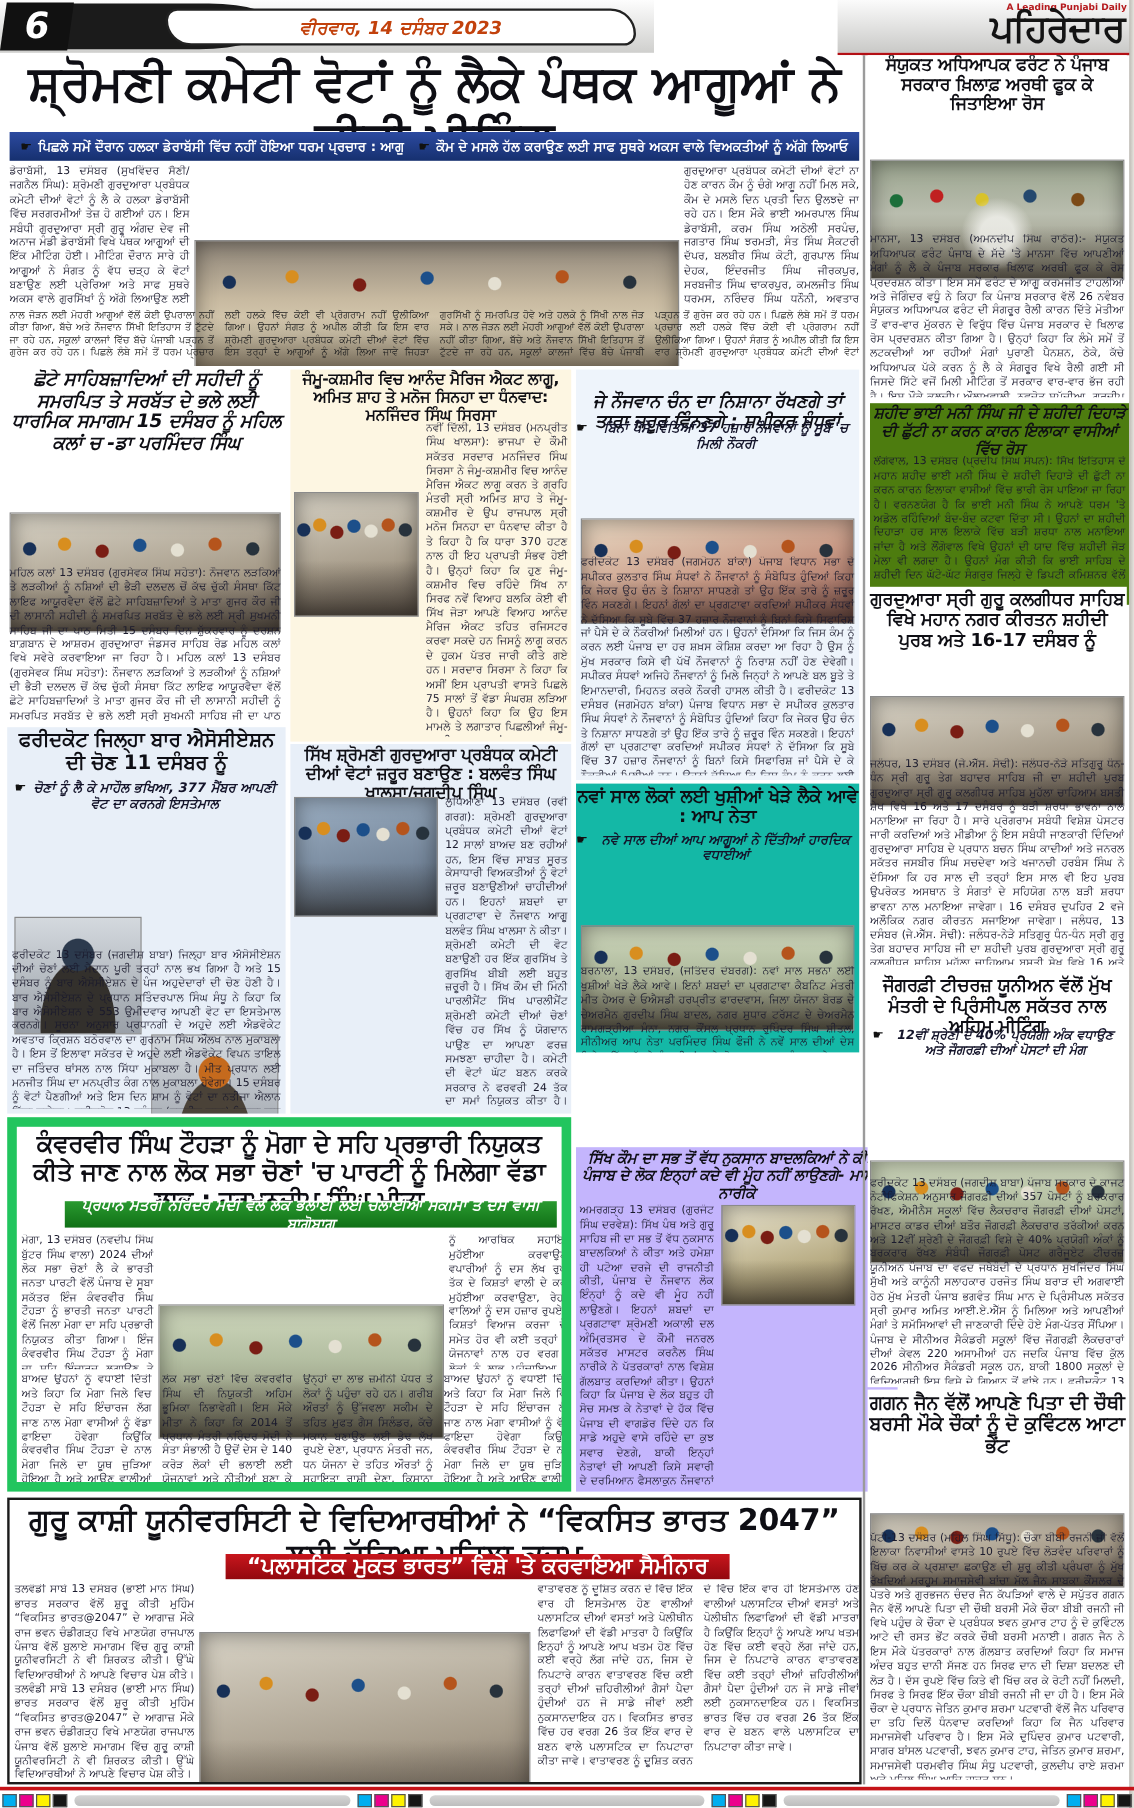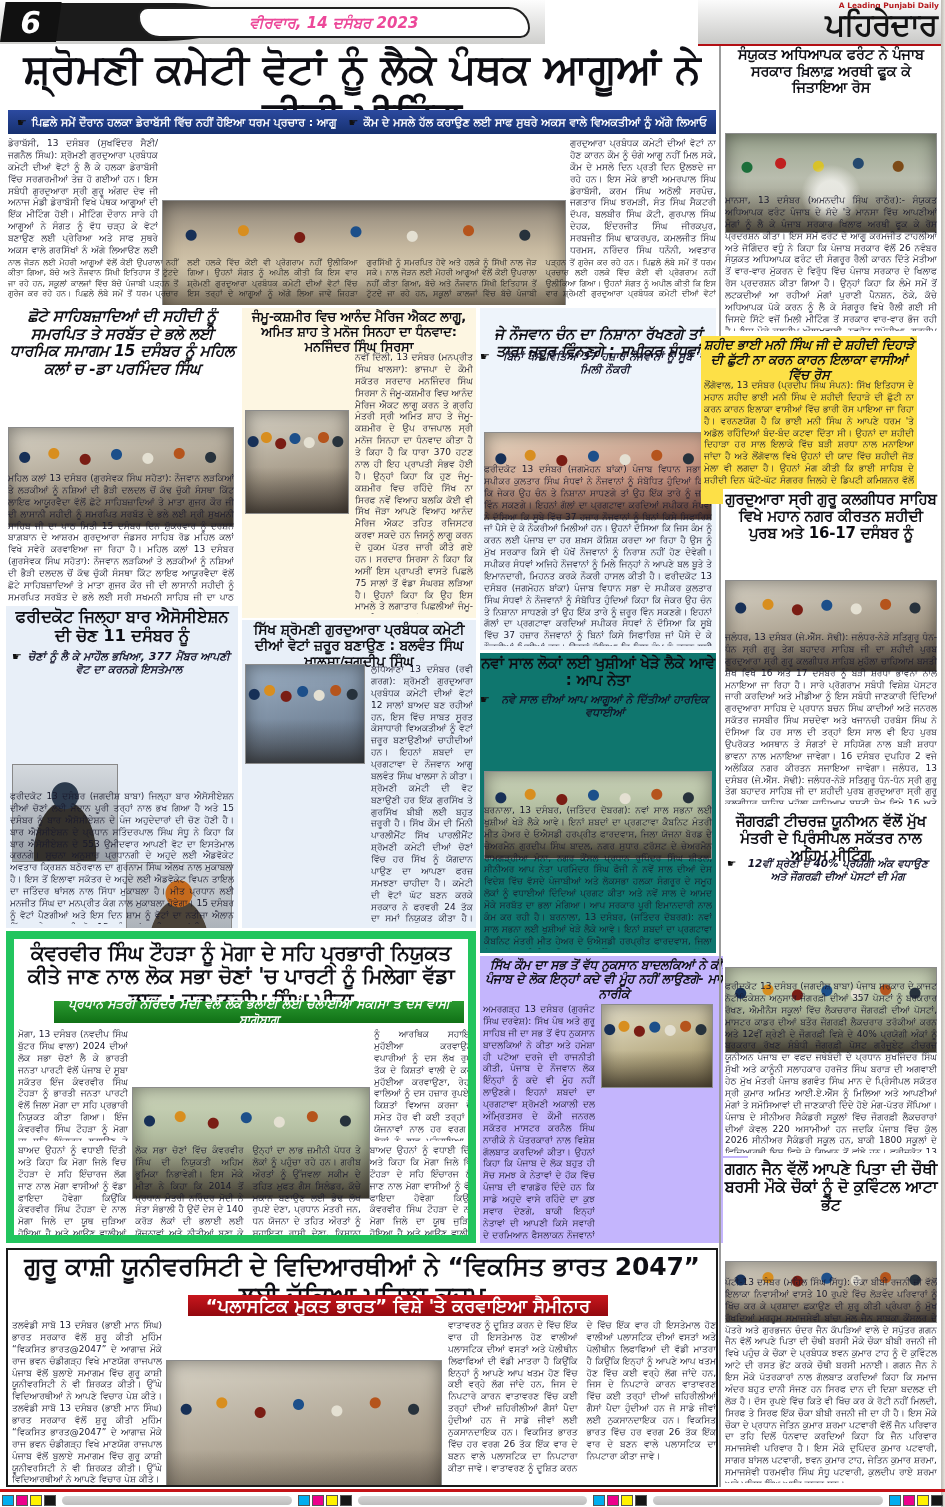--- a/index.html
+++ b/index.html
@@ -37,21 +37,21 @@
   .p-indoor{background:linear-gradient(170deg,#d8d3c6,#a79c8a 60%,#70655a)}
   .p-port{background:linear-gradient(180deg,#d4d9de,#9aa0a8);position:relative;border:1px solid #888}
   .p-port::after{content:"";position:absolute;inset:0;background:radial-gradient(circle at 50% 32%,#2c3a4d 0 13px,transparent 14px),radial-gradient(ellipse at 50% 95%,#33302c 0 42%,transparent 43%)}
   .p-port.t2::after{background:radial-gradient(circle at 50% 32%,#c56a1d 0 13px,transparent 14px),radial-gradient(ellipse at 50% 95%,#4a4238 0 42%,transparent 43%)}
   .caption{font-size:8px;line-height:1.3;color:#222;text-align:justify;overflow:hidden}
   
   #hdr-band{left:0;top:0;width:945px;height:44px;background:#fff}
   #hdr-gray{left:0;top:0;width:545px;height:44px;background:linear-gradient(180deg,#fdfdfd,#cfcfcd)}
   #six-swoosh{left:30px;top:3px;width:200px;height:38px;background:#1b1b1b;border-radius:0 60% 60% 0/0 100% 100% 0;transform:skewX(-12deg)}
   #six-box{left:0;top:2px;width:56px;height:40px;background:#111;color:#fff;font-size:30px;font-weight:bold;display:flex;align-items:center;justify-content:center;transform:skewX(-8deg);transform-origin:bottom left}
-  #date-pill{left:138px;top:7px;width:392px;height:31px;background:#fff;border:2px solid #222;border-radius:10px 22px 10px 22px;display:flex;align-items:center;justify-content:center;font-weight:bold;font-style:italic;font-size:15px;color:#ec4899}
+  #date-pill{left:138px;top:7px;width:392px;height:31px;background:#fff;border:2px solid #222;border-radius:10px 22px 10px 22px;display:flex;align-items:center;justify-content:center;font-weight:bold;font-style:italic;font-size:15px;color:#c2410c}
   #masthead-box{left:698px;top:0;width:247px;height:46px;background:linear-gradient(180deg,#fbfbfb,#c9c9c7);border-bottom:2px solid #b30f14}
   #masthead-title{position:absolute;right:8px;top:9px;font-size:31px;font-weight:bold;color:#131313;letter-spacing:-1px;line-height:1}
   #masthead-tag{position:absolute;right:6px;top:1px;font-size:7.5px;font-weight:bold;color:#b5191d}
   
   .vline{background:#9b9b9b}
   #page-edge{left:941px;top:0;width:4px;height:1507px;background:linear-gradient(90deg,#bdbab4,#e6e3dd)}
   #bottom-red{left:0;top:1489px;width:945px;height:3px;background:#c51318}
   #cmyk{left:0;top:1494px;width:945px;height:12px;display:flex;align-items:center;gap:6px;padding:0 2px}
   .csq{width:12px;height:11px;border:1px solid #555;flex:0 0 auto}
   .c-c{background:#00aeef}.c-m{background:#ec008c}.c-y{background:#fff200}.c-k{background:#161616}
@@ -140,21 +140,21 @@
     <div class="bullet-line" style="font-size:11px;height:18px">
       <span class="hand">☛</span>
       <span>ਬਿਨਾਂ ਪੈਸੇ ਵਿੱਤਿਆਂ 37 ਹਜ਼ਾਰ ਨੌਜਵਾਨਾਂ ਨੂੰ ਸੂਬੇ 'ਚ ਮਿਲੀ ਨੌਕਰੀ</span>
     </div>
     <div class="abs photo p-wedding" style="left:4px;top:64px;width:228px;height:88px">
         <div class="heads"></div>
       </div>
     <div class="abs bt" style="left:4px;top:156px;width:228px;height:182px">ਫਰੀਦਕੋਟ 13 ਦਸੰਬਰ (ਜਗਮੋਹਨ ਬਾਂਕਾ) ਪੰਜਾਬ ਵਿਧਾਨ ਸਭਾ ਦੇ ਸਪੀਕਰ ਕੁਲਤਾਰ ਸਿੰਘ ਸੰਧਵਾਂ ਨੇ ਨੌਜਵਾਨਾਂ ਨੂੰ ਸੰਬੋਧਿਤ ਹੁੰਦਿਆਂ ਕਿਹਾ ਕਿ ਜੇਕਰ ਉਹ ਚੰਨ ਤੇ ਨਿਸ਼ਾਨਾ ਸਾਧਣਗੇ ਤਾਂ ਉਹ ਇੱਕ ਤਾਰੇ ਨੂੰ ਜ਼ਰੂਰ ਵਿੰਨ ਸਕਣਗੇ। ਇਹਨਾਂ ਗੱਲਾਂ ਦਾ ਪ੍ਰਗਟਾਵਾ ਕਰਦਿਆਂ ਸਪੀਕਰ ਸੰਧਵਾਂ ਨੇ ਦੱਸਿਆ ਕਿ ਸੂਬੇ ਵਿੱਚ 37 ਹਜ਼ਾਰ ਨੌਜਵਾਨਾਂ ਨੂੰ ਬਿਨਾਂ ਕਿਸੇ ਸਿਫਾਰਿਸ਼ ਜਾਂ ਪੈਸੇ ਦੇ ਕੇ ਨੌਕਰੀਆਂ ਮਿਲੀਆਂ ਹਨ। ਉਹਨਾਂ ਦੱਸਿਆ ਕਿ ਜਿਸ ਕੰਮ ਨੂੰ ਕਰਨ ਲਈ ਪੰਜਾਬ ਦਾ ਹਰ ਸ਼ਖ਼ਸ ਕੋਸ਼ਿਸ਼ ਕਰਦਾ ਆ ਰਿਹਾ ਹੈ ਉਸ ਨੂੰ ਮੁੱਖ ਸਰਕਾਰ ਕਿਸੇ ਵੀ ਪੱਖੋਂ ਨੌਜਵਾਨਾਂ ਨੂੰ ਨਿਰਾਸ਼ ਨਹੀਂ ਹੋਣ ਦੇਵੇਗੀ। ਸਪੀਕਰ ਸੰਧਵਾਂ ਅਜਿਹੇ ਨੌਜਵਾਨਾਂ ਨੂੰ ਮਿਲੇ ਜਿਨ੍ਹਾਂ ਨੇ ਆਪਣੇ ਬਲ ਬੂਤੇ ਤੇ ਇਮਾਨਦਾਰੀ, ਮਿਹਨਤ ਕਰਕੇ ਨੌਕਰੀ ਹਾਸਲ ਕੀਤੀ ਹੈ। ਫਰੀਦਕੋਟ 13 ਦਸੰਬਰ (ਜਗਮੋਹਨ ਬਾਂਕਾ) ਪੰਜਾਬ ਵਿਧਾਨ ਸਭਾ ਦੇ ਸਪੀਕਰ ਕੁਲਤਾਰ ਸਿੰਘ ਸੰਧਵਾਂ ਨੇ ਨੌਜਵਾਨਾਂ ਨੂੰ ਸੰਬੋਧਿਤ ਹੁੰਦਿਆਂ ਕਿਹਾ ਕਿ ਜੇਕਰ ਉਹ ਚੰਨ ਤੇ ਨਿਸ਼ਾਨਾ ਸਾਧਣਗੇ ਤਾਂ ਉਹ ਇੱਕ ਤਾਰੇ ਨੂੰ ਜ਼ਰੂਰ ਵਿੰਨ ਸਕਣਗੇ। ਇਹਨਾਂ ਗੱਲਾਂ ਦਾ ਪ੍ਰਗਟਾਵਾ ਕਰਦਿਆਂ ਸਪੀਕਰ ਸੰਧਵਾਂ ਨੇ ਦੱਸਿਆ ਕਿ ਸੂਬੇ ਵਿੱਚ 37 ਹਜ਼ਾਰ ਨੌਜਵਾਨਾਂ ਨੂੰ ਬਿਨਾਂ ਕਿਸੇ ਸਿਫਾਰਿਸ਼ ਜਾਂ ਪੈਸੇ ਦੇ ਕੇ ਨੌਕਰੀਆਂ ਮਿਲੀਆਂ ਹਨ। ਉਹਨਾਂ ਦੱਸਿਆ ਕਿ ਜਿਸ ਕੰਮ ਨੂੰ ਕਰਨ ਲਈ ਪੰਜਾਬ ਦਾ ਹਰ ਸ਼ਖ਼ਸ ਕੋਸ਼ਿਸ਼ ਕਰਦਾ ਆ ਰਿਹਾ ਹੈ ਉਸ ਨੂੰ ਮੁੱਖ ਸਰਕਾਰ ਕਿਸੇ ਵੀ ਪੱਖੋਂ ਨੌਜਵਾਨਾਂ ਨੂੰ ਨਿਰਾਸ਼ ਨਹੀਂ ਹੋਣ ਦੇਵੇਗੀ। ਸਪੀਕਰ ਸੰਧਵਾਂ ਅਜਿਹੇ ਨੌਜਵਾਨਾਂ ਨੂੰ ਮਿਲੇ ਜਿਨ੍ਹਾਂ ਨੇ ਆਪਣੇ ਬਲ ਬੂਤੇ ਤੇ ਇਮਾਨਦਾਰੀ, ਮਿਹਨਤ ਕਰਕੇ ਨੌਕਰੀ ਹਾਸਲ ਕੀਤੀ ਹੈ।</div>
   </div>
 
-  <div class="abs art" style="left:480px;top:653px;width:236px;height:300px;background:#0f766e">
+  <div class="abs art" style="left:480px;top:653px;width:236px;height:224px;background:#14b8a6">
     <div class="hl" style="font-size:15px;height:40px;padding-top:2px">ਨਵਾਂ ਸਾਲ ਲੋਕਾਂ ਲਈ ਖੁਸ਼ੀਆਂ ਖੇੜੇ ਲੈਕੇ ਆਵੇ : ਆਪ ਨੇਤਾ</div>
     <div class="bullet-line" style="font-size:11px;height:18px">
       <span class="hand">☛</span>
       <span>ਨਵੇ ਸਾਲ ਦੀਆਂ ਆਪ ਆਗੂਆਂ ਨੇ ਦਿੱਤੀਆਂ ਹਾਰਦਿਕ ਵਧਾਈਆਂ</span>
     </div>
     <div class="abs photo p-stage" style="left:4px;top:60px;width:228px;height:88px">
         <div class="heads"></div>
       </div>
     <div class="abs bt" style="left:4px;top:152px;width:228px;height:144px">ਬਰਨਾਲਾ, 13 ਦਸੰਬਰ, (ਜਤਿੰਦਰ ਦੋਬਰਗ): ਨਵਾਂ ਸਾਲ ਸਭਨਾ ਲਈ ਖੁਸ਼ੀਆਂ ਖੇੜੇ ਲੈਕੇ ਆਵੇ। ਇਨਾਂ ਸ਼ਬਦਾਂ ਦਾ ਪ੍ਰਗਟਾਵਾ ਕੈਬਨਿਟ ਮੰਤਰੀ ਮੀਤ ਹੇਅਰ ਦੇ ਓਐਸਡੀ ਹਰਪ੍ਰੀਤ ਫਾਰਦਵਾਸ, ਜਿਲਾ ਯੋਜਨਾ ਬੋਰਡ ਦੇ ਚੇਅਰਮੈਨ ਗੁਰਦੀਪ ਸਿੰਘ ਬਾਦਲ, ਨਗਰ ਸੁਧਾਰ ਟਰੱਸਟ ਦੇ ਚੇਅਰਮੈਨ ਰਾਮਗੜ੍ਹੀਆ ਮੰਨਾ, ਨਗਰ ਕੌਂਸਲ ਪ੍ਰਧਾਨ ਰੁਪਿੰਦਰ ਸਿੰਘ ਸ਼ੀਤਲ, ਸੀਨੀਅਰ ਆਪ ਨੇਤਾ ਪਰਮਿੰਦਰ ਸਿੰਘ ਫੌਜੀ ਨੇ ਨਵੇਂ ਸਾਲ ਦੀਆਂ ਦੇਸ ਵਿਦੇਸ਼ ਵਿੱਚ ਵੱਸਦੇ ਪੰਜਾਬੀਆਂ ਅਤੇ ਲੋਕਸਭਾ ਹਲਕਾ ਸੰਗਰੂਰ ਦੇ ਸਮੂਹ ਲੋਕਾਂ ਨੂੰ ਵਧਾਈਆਂ ਦਿੰਦਿਆਂ ਪ੍ਰਗਟ ਕੀਤਾ ਅਤੇ ਨਵੇਂ ਸਾਲ ਦੇ ਆਮਦ ਮੌਕੇ ਸਰਬੱਤ ਦਾ ਭਲਾ ਮੰਗਿਆ। ਆਪ ਸਰਕਾਰ ਪੂਰੀ ਇਮਾਨਦਾਰੀ ਨਾਲ ਕੰਮ ਕਰ ਰਹੀ ਹੈ। ਬਰਨਾਲਾ, 13 ਦਸੰਬਰ, (ਜਤਿੰਦਰ ਦੋਬਰਗ): ਨਵਾਂ ਸਾਲ ਸਭਨਾ ਲਈ ਖੁਸ਼ੀਆਂ ਖੇੜੇ ਲੈਕੇ ਆਵੇ। ਇਨਾਂ ਸ਼ਬਦਾਂ ਦਾ ਪ੍ਰਗਟਾਵਾ ਕੈਬਨਿਟ ਮੰਤਰੀ ਮੀਤ ਹੇਅਰ ਦੇ ਓਐਸਡੀ ਹਰਪ੍ਰੀਤ ਫਾਰਦਵਾਸ, ਜਿਲਾ ਯੋਜਨਾ ਬੋਰਡ ਦੇ ਚੇਅਰਮੈਨ ਗੁਰਦੀਪ ਸਿੰਘ ਬਾਦਲ, ਨਗਰ ਸੁਧਾਰ ਟਰੱਸਟ ਦੇ ਚੇਅਰਮੈਨ ਰਾਮਗੜ੍ਹੀਆ ਮੰਨਾ, ਨਗਰ ਕੌਂਸਲ ਪ੍ਰਧਾਨ ਰੁਪਿੰਦਰ ਸਿੰਘ ਸ਼ੀਤਲ, ਸੀਨੀਅਰ ਆਪ ਨੇਤਾ ਪਰਮਿੰਦਰ ਸਿੰਘ ਫੌਜੀ ਨੇ ਨਵੇਂ ਸਾਲ ਦੀਆਂ ਦੇਸ ਵਿਦੇਸ਼ ਵਿੱਚ ਵੱਸਦੇ ਪੰਜਾਬੀਆਂ ਅਤੇ ਲੋਕਸਭਾ ਹਲਕਾ ਸੰਗਰੂਰ ਦੇ ਸਮੂਹ ਲੋਕਾਂ ਨੂੰ ਵਧਾਈਆਂ ਦਿੰਦਿਆਂ ਪ੍ਰਗਟ ਕੀਤਾ ਅਤੇ ਨਵੇਂ ਸਾਲ ਦੇ ਆਮਦ ਮੌਕੇ ਸਰਬੱਤ ਦਾ ਭਲਾ ਮੰਗਿਆ। ਆਪ ਸਰਕਾਰ ਪੂਰੀ ਇਮਾਨਦਾਰੀ ਨਾਲ ਕੰਮ ਕਰ ਰਹੀ ਹੈ।</div>
   </div>
@@ -193,21 +193,21 @@
   <div class="abs vline" style="left:719px;top:46px;width:2px;height:1441px"></div>
 
   <div class="abs art" style="left:723px;top:46px;width:216px;height:288px">
     <div class="hl" style="font-size:14.5px;height:42px">ਸੰਯੁਕਤ ਅਧਿਆਪਕ ਫਰੰਟ ਨੇ ਪੰਜਾਬ ਸਰਕਾਰ ਖ਼ਿਲਾਫ਼ ਅਰਥੀ ਫੂਕ ਕੇ ਜਿਤਾਇਆ ਰੋਸ</div>
     <div class="abs photo p-protest" style="left:2px;top:45px;width:212px;height:100px">
         <div class="heads"></div>
       </div>
     <div class="abs bt" style="left:2px;top:149px;width:212px;height:136px">ਮਾਨਸਾ, 13 ਦਸੰਬਰ (ਅਮਨਦੀਪ ਸਿੰਘ ਰਾਠੌਰ):- ਸੰਯੁਕਤ ਅਧਿਆਪਕ ਫਰੰਟ ਪੰਜਾਬ ਦੇ ਸੱਦੇ 'ਤੇ ਮਾਨਸਾ ਵਿੱਚ ਆਪਣੀਆਂ ਮੰਗਾਂ ਨੂੰ ਲੈ ਕੇ ਪੰਜਾਬ ਸਰਕਾਰ ਖਿਲਾਫ ਅਰਥੀ ਫੂਕ ਕੇ ਰੋਸ ਪ੍ਰਦਰਸ਼ਨ ਕੀਤਾ। ਇਸ ਸਮੇਂ ਫਰੰਟ ਦੇ ਆਗੂ ਕਰਮਜੀਤ ਟਾਹਲੀਆਂ ਅਤੇ ਜੋਗਿੰਦਰ ਵਧੂੰ ਨੇ ਕਿਹਾ ਕਿ ਪੰਜਾਬ ਸਰਕਾਰ ਵੱਲੋਂ 26 ਨਵੰਬਰ ਸੰਯੁਕਤ ਅਧਿਆਪਕ ਫਰੰਟ ਦੀ ਸੰਗਰੂਰ ਰੈਲੀ ਕਾਰਨ ਦਿੱਤੇ ਮੋਤੀਆ ਤੋਂ ਵਾਰ-ਵਾਰ ਮੁੱਕਰਨ ਦੇ ਵਿਰੁੱਧ ਵਿੱਚ ਪੰਜਾਬ ਸਰਕਾਰ ਦੇ ਖਿਲਾਫ ਰੋਸ ਪ੍ਰਦਰਸ਼ਨ ਕੀਤਾ ਗਿਆ ਹੈ। ਉਨ੍ਹਾਂ ਕਿਹਾ ਕਿ ਲੰਮੇ ਸਮੇਂ ਤੋਂ ਲਟਕਦੀਆਂ ਆ ਰਹੀਆਂ ਮੰਗਾਂ ਪੁਰਾਣੀ ਪੈਨਸ਼ਨ, ਠੇਕੇ, ਕੱਚੇ ਅਧਿਆਪਕ ਪੱਕੇ ਕਰਨ ਨੂੰ ਲੈ ਕੇ ਸੰਗਰੂਰ ਵਿਖੇ ਰੈਲੀ ਗਈ ਸੀ ਜਿਸਦੇ ਸਿੱਟੇ ਵਜੋਂ ਮਿਲੀ ਮੀਟਿੰਗ ਤੋਂ ਸਰਕਾਰ ਵਾਰ-ਵਾਰ ਭੱਜ ਰਹੀ ਹੈ। ਇਸ ਮੌਕੇ ਕੁਲਦੀਪ ਔਲਾਖਵਾਲੀ, ਨਵਜੋਤ ਸਪੱਜੀਆ, ਗੁਰਦੀਪ ਬਰਨਾਲਾ, ਨਵਦੀਪ ਮੋਤੀ ਆਦਿ ਆਗੂ ਹਾਜ਼ਰ ਸਨ। ਮਾਨਸਾ, 13 ਦਸੰਬਰ (ਅਮਨਦੀਪ ਸਿੰਘ ਰਾਠੌਰ):- ਸੰਯੁਕਤ ਅਧਿਆਪਕ ਫਰੰਟ ਪੰਜਾਬ ਦੇ ਸੱਦੇ 'ਤੇ ਮਾਨਸਾ ਵਿੱਚ ਆਪਣੀਆਂ ਮੰਗਾਂ ਨੂੰ ਲੈ ਕੇ ਪੰਜਾਬ ਸਰਕਾਰ ਖਿਲਾਫ ਅਰਥੀ ਫੂਕ ਕੇ ਰੋਸ ਪ੍ਰਦਰਸ਼ਨ ਕੀਤਾ। ਇਸ ਸਮੇਂ ਫਰੰਟ ਦੇ ਆਗੂ ਕਰਮਜੀਤ ਟਾਹਲੀਆਂ ਅਤੇ ਜੋਗਿੰਦਰ ਵਧੂੰ ਨੇ ਕਿਹਾ ਕਿ ਪੰਜਾਬ ਸਰਕਾਰ ਵੱਲੋਂ 26 ਨਵੰਬਰ ਸੰਯੁਕਤ ਅਧਿਆਪਕ ਫਰੰਟ ਦੀ ਸੰਗਰੂਰ ਰੈਲੀ ਕਾਰਨ ਦਿੱਤੇ ਮੋਤੀਆ ਤੋਂ ਵਾਰ-ਵਾਰ ਮੁੱਕਰਨ ਦੇ ਵਿਰੁੱਧ ਵਿੱਚ ਪੰਜਾਬ ਸਰਕਾਰ ਦੇ ਖਿਲਾਫ ਰੋਸ ਪ੍ਰਦਰਸ਼ਨ ਕੀਤਾ ਗਿਆ ਹੈ। ਉਨ੍ਹਾਂ ਕਿਹਾ ਕਿ ਲੰਮੇ ਸਮੇਂ ਤੋਂ ਲਟਕਦੀਆਂ ਆ ਰਹੀਆਂ ਮੰਗਾਂ ਪੁਰਾਣੀ ਪੈਨਸ਼ਨ, ਠੇਕੇ, ਕੱਚੇ ਅਧਿਆਪਕ ਪੱਕੇ ਕਰਨ ਨੂੰ ਲੈ ਕੇ ਸੰਗਰੂਰ ਵਿਖੇ ਰੈਲੀ ਗਈ ਸੀ ਜਿਸਦੇ ਸਿੱਟੇ ਵਜੋਂ ਮਿਲੀ ਮੀਟਿੰਗ ਤੋਂ ਸਰਕਾਰ ਵਾਰ-ਵਾਰ ਭੱਜ ਰਹੀ ਹੈ। ਇਸ ਮੌਕੇ ਕੁਲਦੀਪ ਔਲਾਖਵਾਲੀ, ਨਵਜੋਤ ਸਪੱਜੀਆ, ਗੁਰਦੀਪ ਬਰਨਾਲਾ, ਨਵਦੀਪ ਮੋਤੀ ਆਦਿ ਆਗੂ ਹਾਜ਼ਰ ਸਨ।</div>
   </div>
 
-  <div class="abs art" style="left:701px;top:336px;width:216px;height:168px;background:#fde047">
+  <div class="abs art" style="left:725px;top:336px;width:216px;height:168px;background:#4d7c0f">
     <div class="hl it" style="font-size:13px;height:40px;padding-top:2px">ਸ਼ਹੀਦ ਭਾਈ ਮਨੀ ਸਿੰਘ ਜੀ ਦੇ ਸ਼ਹੀਦੀ ਦਿਹਾੜੇ ਦੀ ਛੁੱਟੀ ਨਾ ਕਰਨ ਕਾਰਨ ਇਲਾਕਾ ਵਾਸੀਆਂ ਵਿੱਚ ਰੋਸ</div>
     <div class="abs bt" style="left:3px;top:44px;width:210px;height:104px">ਲੌਂਗੋਵਾਲ, 13 ਦਸੰਬਰ (ਪ੍ਰਦੀਪ ਸਿੰਘ ਸੰਪਨ): ਸਿੱਖ ਇਤਿਹਾਸ ਦੇ ਮਹਾਨ ਸ਼ਹੀਦ ਭਾਈ ਮਨੀ ਸਿੰਘ ਦੇ ਸ਼ਹੀਦੀ ਦਿਹਾੜੇ ਦੀ ਛੁੱਟੀ ਨਾ ਕਰਨ ਕਾਰਨ ਇਲਾਕਾ ਵਾਸੀਆਂ ਵਿੱਚ ਭਾਰੀ ਰੋਸ ਪਾਇਆ ਜਾ ਰਿਹਾ ਹੈ। ਵਰਨਣਯੋਗ ਹੈ ਕਿ ਭਾਈ ਮਨੀ ਸਿੰਘ ਨੇ ਆਪਣੇ ਧਰਮ 'ਤੇ ਅਡੋਲ ਰਹਿੰਦਿਆਂ ਬੰਦ-ਬੰਦ ਕਟਵਾ ਦਿੱਤਾ ਸੀ। ਉਹਨਾਂ ਦਾ ਸ਼ਹੀਦੀ ਦਿਹਾੜਾ ਹਰ ਸਾਲ ਇਲਾਕੇ ਵਿੱਚ ਬੜੀ ਸ਼ਰਧਾ ਨਾਲ ਮਨਾਇਆ ਜਾਂਦਾ ਹੈ ਅਤੇ ਲੌਂਗੋਵਾਲ ਵਿਖੇ ਉਹਨਾਂ ਦੀ ਯਾਦ ਵਿੱਚ ਸ਼ਹੀਦੀ ਜੋੜ ਮੇਲਾ ਵੀ ਲਗਦਾ ਹੈ। ਉਹਨਾਂ ਮੰਗ ਕੀਤੀ ਕਿ ਭਾਈ ਸਾਹਿਬ ਦੇ ਸ਼ਹੀਦੀ ਦਿਨ ਘੱਟੋ-ਘੱਟ ਸੰਗਰੂਰ ਜਿਲ੍ਹੇ ਦੇ ਡਿਪਟੀ ਕਮਿਸ਼ਨਰ ਵੱਲੋਂ ਜਿਲ੍ਹੇ ਵਿੱਚ ਲੋਕਲ ਛੁੱਟੀ ਦਾ ਐਲਾਨ ਕੀਤਾ ਜਾਵੇ।</div>
   </div>
 
   <div class="abs art" style="left:723px;top:489px;width:216px;height:319px">
     <div class="hl" style="font-size:15px;height:44px;padding-top:2px">ਗੁਰਦੁਆਰਾ ਸ੍ਰੀ ਗੁਰੂ ਕਲਗੀਧਰ ਸਾਹਿਬ ਵਿਖੇ ਮਹਾਨ ਨਗਰ ਕੀਰਤਨ ਸ਼ਹੀਦੀ ਪੁਰਬ ਅਤੇ 16-17 ਦਸੰਬਰ ਨੂੰ</div>
     <div class="abs photo p-indoor" style="left:2px;top:47px;width:212px;height:92px">
         <div class="heads"></div>
       </div>
     <div class="abs bt" style="left:2px;top:143px;width:212px;height:172px">ਜਲੰਧਰ, 13 ਦਸੰਬਰ (ਜੇ.ਐੱਸ. ਸੋਢੀ): ਜਲੰਧਰ-ਨੇੜੇ ਸਤਿਗੁਰੂ ਧੰਨ-ਧੰਨ ਸ੍ਰੀ ਗੁਰੂ ਤੇਗ ਬਹਾਦਰ ਸਾਹਿਬ ਜੀ ਦਾ ਸ਼ਹੀਦੀ ਪੁਰਬ ਗੁਰਦੁਆਰਾ ਸ੍ਰੀ ਗੁਰੂ ਕਲਗੀਧਰ ਸਾਹਿਬ ਮੁਹੱਲਾ ਚਾਹਿਆਮ ਬਸਤੀ ਸ਼ੇਖ ਵਿਖੇ 16 ਅਤੇ 17 ਦਸੰਬਰ ਨੂੰ ਬੜੀ ਸ਼ਰਧਾ ਭਾਵਨਾ ਨਾਲ ਮਨਾਇਆ ਜਾ ਰਿਹਾ ਹੈ। ਸਾਰੇ ਪ੍ਰੋਗਰਾਮ ਸਬੰਧੀ ਵਿਸ਼ੇਸ਼ ਪੋਸਟਰ ਜਾਰੀ ਕਰਦਿਆਂ ਅਤੇ ਮੀਡੀਆ ਨੂੰ ਇਸ ਸਬੰਧੀ ਜਾਣਕਾਰੀ ਦਿੰਦਿਆਂ ਗੁਰਦੁਆਰਾ ਸਾਹਿਬ ਦੇ ਪ੍ਰਧਾਨ ਬਚਨ ਸਿੰਘ ਕਾਦੀਆਂ ਅਤੇ ਜਨਰਲ ਸਕੱਤਰ ਜਸਬੀਰ ਸਿੰਘ ਸਚਦੇਵਾ ਅਤੇ ਖਜਾਨਚੀ ਹਰਬੰਸ ਸਿੰਘ ਨੇ ਦੱਸਿਆ ਕਿ ਹਰ ਸਾਲ ਦੀ ਤਰ੍ਹਾਂ ਇਸ ਸਾਲ ਵੀ ਇਹ ਪੁਰਬ ਉਪਰੋਕਤ ਅਸਥਾਨ ਤੇ ਸੰਗਤਾਂ ਦੇ ਸਹਿਯੋਗ ਨਾਲ ਬੜੀ ਸ਼ਰਧਾ ਭਾਵਨਾ ਨਾਲ ਮਨਾਇਆ ਜਾਵੇਗਾ। 16 ਦਸੰਬਰ ਦੁਪਹਿਰ 2 ਵਜੇ ਅਲੌਕਿਕ ਨਗਰ ਕੀਰਤਨ ਸਜਾਇਆ ਜਾਵੇਗਾ। ਜਲੰਧਰ, 13 ਦਸੰਬਰ (ਜੇ.ਐੱਸ. ਸੋਢੀ): ਜਲੰਧਰ-ਨੇੜੇ ਸਤਿਗੁਰੂ ਧੰਨ-ਧੰਨ ਸ੍ਰੀ ਗੁਰੂ ਤੇਗ ਬਹਾਦਰ ਸਾਹਿਬ ਜੀ ਦਾ ਸ਼ਹੀਦੀ ਪੁਰਬ ਗੁਰਦੁਆਰਾ ਸ੍ਰੀ ਗੁਰੂ ਕਲਗੀਧਰ ਸਾਹਿਬ ਮੁਹੱਲਾ ਚਾਹਿਆਮ ਬਸਤੀ ਸ਼ੇਖ ਵਿਖੇ 16 ਅਤੇ 17 ਦਸੰਬਰ ਨੂੰ ਬੜੀ ਸ਼ਰਧਾ ਭਾਵਨਾ ਨਾਲ ਮਨਾਇਆ ਜਾ ਰਿਹਾ ਹੈ। ਸਾਰੇ ਪ੍ਰੋਗਰਾਮ ਸਬੰਧੀ ਵਿਸ਼ੇਸ਼ ਪੋਸਟਰ ਜਾਰੀ ਕਰਦਿਆਂ ਅਤੇ ਮੀਡੀਆ ਨੂੰ ਇਸ ਸਬੰਧੀ ਜਾਣਕਾਰੀ ਦਿੰਦਿਆਂ ਗੁਰਦੁਆਰਾ ਸਾਹਿਬ ਦੇ ਪ੍ਰਧਾਨ ਬਚਨ ਸਿੰਘ ਕਾਦੀਆਂ ਅਤੇ ਜਨਰਲ ਸਕੱਤਰ ਜਸਬੀਰ ਸਿੰਘ ਸਚਦੇਵਾ ਅਤੇ ਖਜਾਨਚੀ ਹਰਬੰਸ ਸਿੰਘ ਨੇ ਦੱਸਿਆ ਕਿ ਹਰ ਸਾਲ ਦੀ ਤਰ੍ਹਾਂ ਇਸ ਸਾਲ ਵੀ ਇਹ ਪੁਰਬ ਉਪਰੋਕਤ ਅਸਥਾਨ ਤੇ ਸੰਗਤਾਂ ਦੇ ਸਹਿਯੋਗ ਨਾਲ ਬੜੀ ਸ਼ਰਧਾ ਭਾਵਨਾ ਨਾਲ ਮਨਾਇਆ ਜਾਵੇਗਾ। 16 ਦਸੰਬਰ ਦੁਪਹਿਰ 2 ਵਜੇ ਅਲੌਕਿਕ ਨਗਰ ਕੀਰਤਨ ਸਜਾਇਆ ਜਾਵੇਗਾ।</div>

